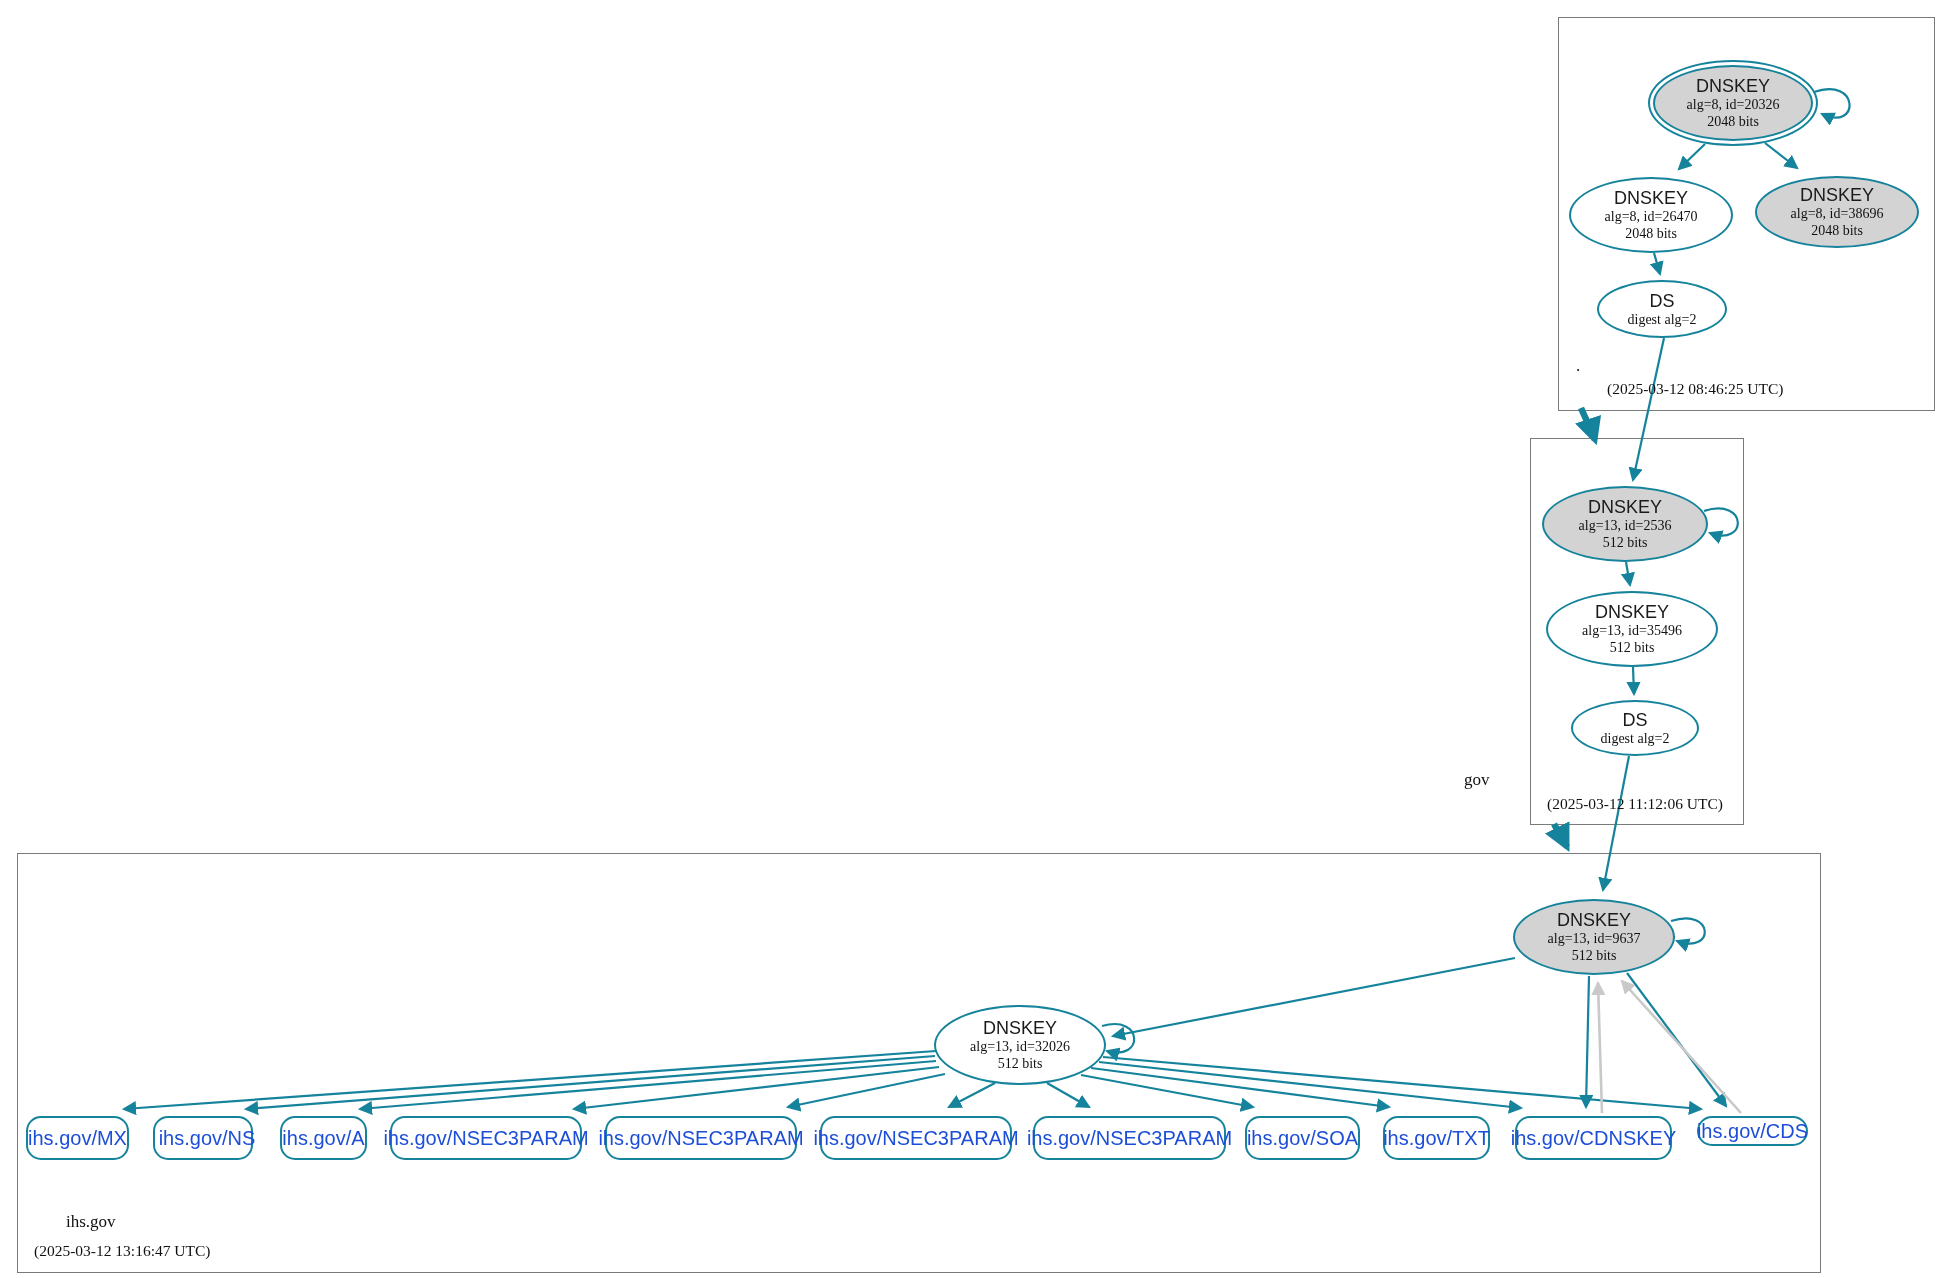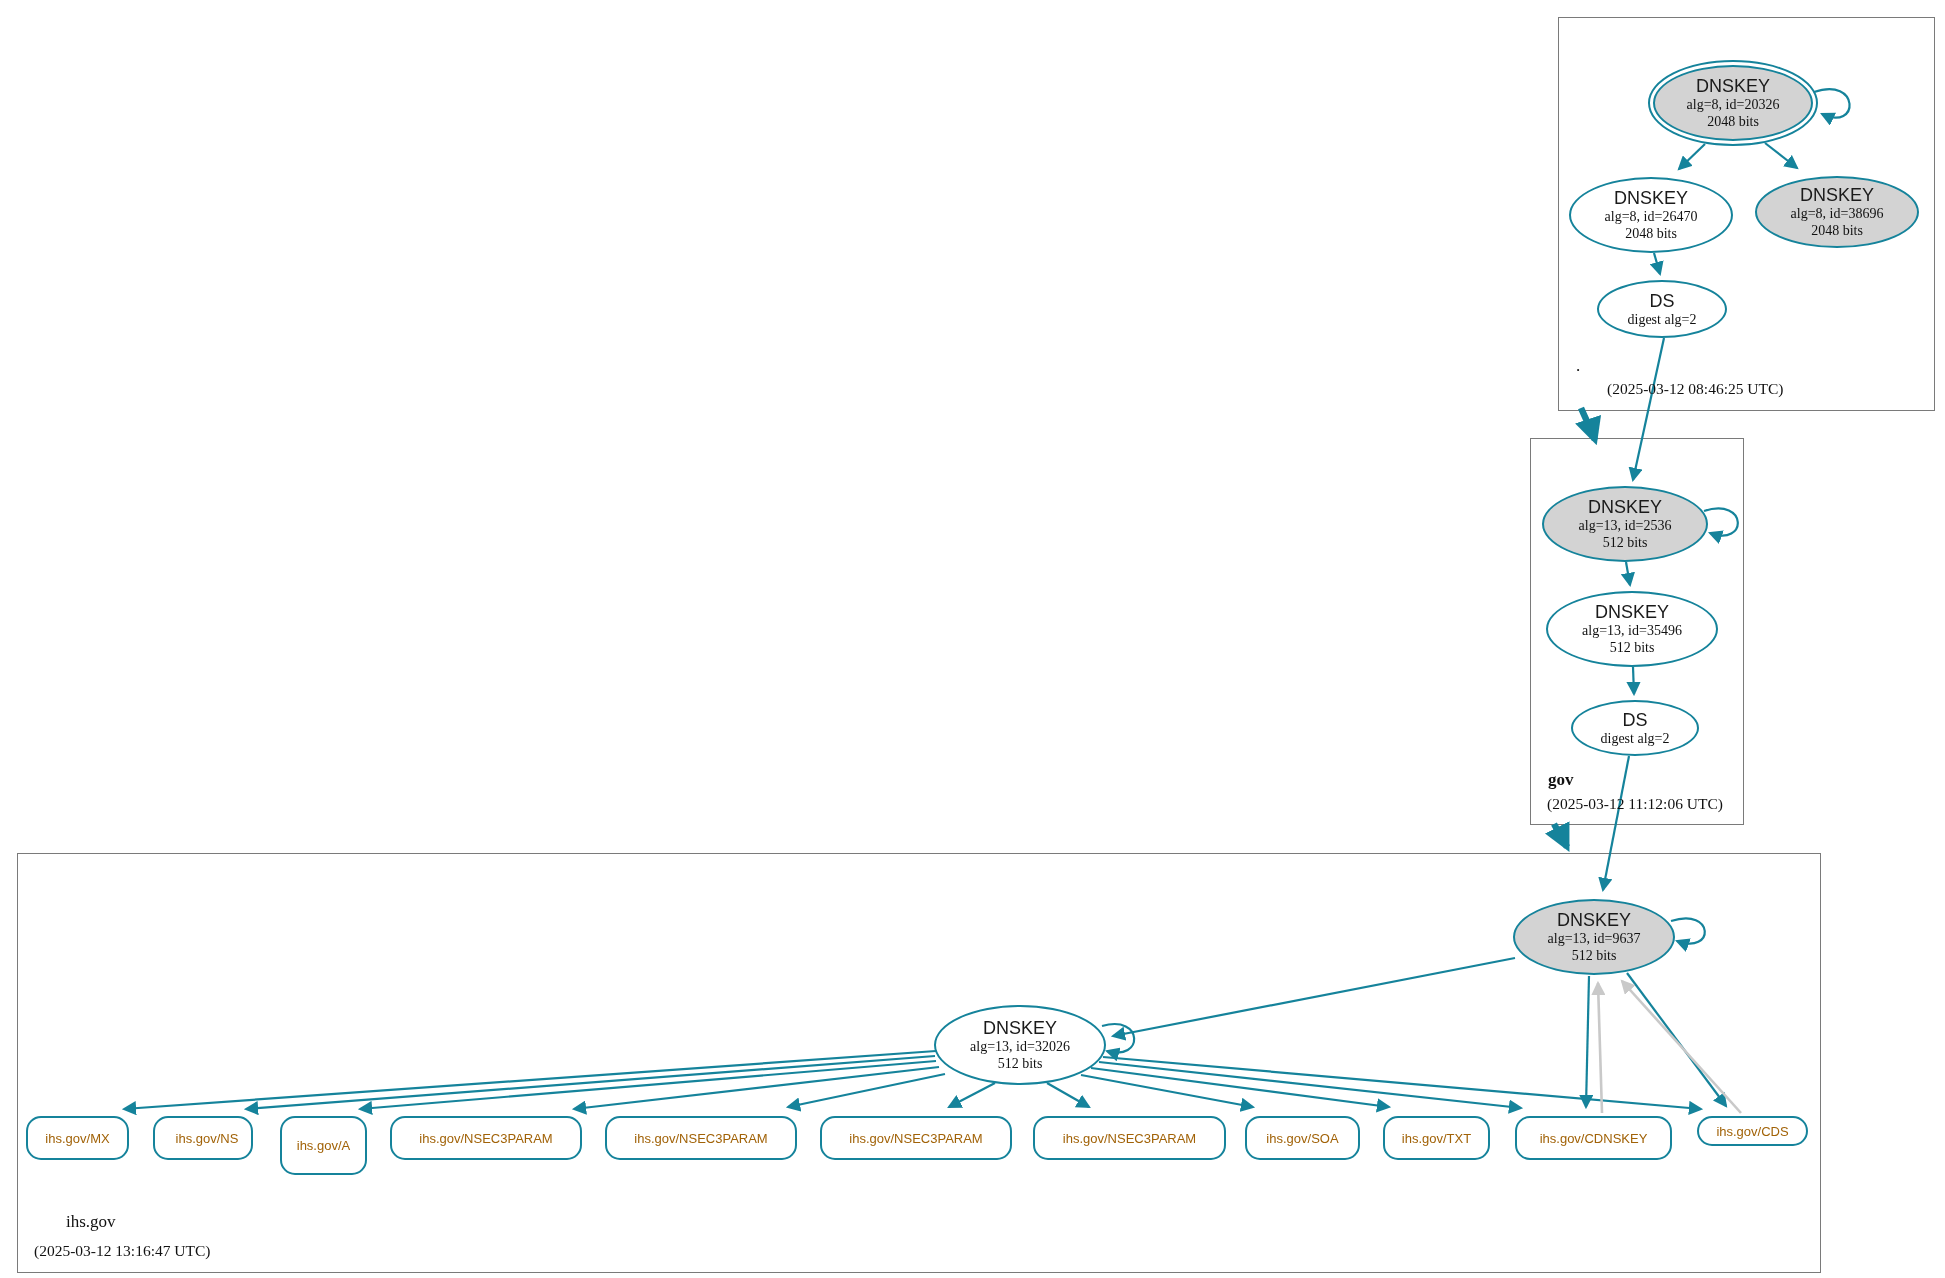--- a/index.html
+++ b/index.html
@@ -8,21 +8,21 @@
   .zone-box{position:absolute;border:1px solid #7a7a7a;background:transparent;z-index:0;}
   .edges{position:absolute;left:0;top:0;z-index:1;}
   .node{position:absolute;z-index:2;display:flex;flex-direction:column;align-items:center;
         justify-content:center;text-align:right;box-sizing:border-box;}
   .ellipse{border:2.5px solid #15839b;border-radius:50%;background:#ffffff;}
   .ellipse.gray{background:#d3d3d3;}
   .ellipse.double{position:absolute;}
   .ellipse.double::after{content:"";position:absolute;inset:-7px;border:2.5px solid #15839b;
         border-radius:50%;pointer-events:none;}
   .leaf{border:2.5px solid #15839b;border-radius:15px;background:#ffffff;
-        font-family:"Liberation Sans", sans-serif;font-size:13px;color:#a16207;}
+        font-family:"Liberation Sans", sans-serif;font-size:20px;color:#1d4ed8;}
   .node-title{font-family:"Liberation Sans", sans-serif;font-size:18px;line-height:20px;color:#1a1a1a;}
   .node-attr{font-family:"Liberation Serif", serif;font-size:14px;line-height:17px;color:#111;}
   .zone-label{position:absolute;z-index:2;font-size:17px;color:#111;}
   .zone-ts{position:absolute;z-index:2;font-size:15.5px;color:#111;}
 </style>
 </head>
 <body>
 
 <div class="canvas">
 
@@ -117,42 +117,42 @@
     <div class="node-title">DNSKEY</div>
     <div class="node-attr">alg=13, id=35496</div>
     <div class="node-attr">512 bits</div>
   </div>
 
   <div class="node ellipse" style="left:1571px;top:700px;width:128px;height:56px;">
     <div class="node-title">DS</div>
     <div class="node-attr">digest alg=2</div>
   </div>
 
-  <div class="zone-label" style="left:1548px;top:770px;font-weight:bold;">gov</div>
+  <div class="zone-label" style="left:1464px;top:770px;">gov</div>
   <div class="zone-ts" style="left:1547px;top:795px;">(2025-03-12 11:12:06 UTC)</div>
 
   <div class="node ellipse gray" style="left:1513px;top:899px;width:162px;height:76px;">
     <div class="node-title">DNSKEY</div>
     <div class="node-attr">alg=13, id=9637</div>
     <div class="node-attr">512 bits</div>
   </div>
 
   <div class="node ellipse" style="left:934px;top:1005px;width:172px;height:80px;">
     <div class="node-title">DNSKEY</div>
     <div class="node-attr">alg=13, id=32026</div>
     <div class="node-attr">512 bits</div>
   </div>
 
   <div class="node leaf" style="left:26px;top:1116px;width:103px;height:44px;">
     <span>ihs.gov/MX</span>
   </div>
   <div class="node leaf" style="left:153px;top:1116px;width:100px;height:44px;padding-left:8px;">
     <span>ihs.gov/NS</span>
   </div>
-  <div class="node leaf" style="left:280px;top:1116px;width:87px;height:59px;">
+  <div class="node leaf" style="left:280px;top:1116px;width:87px;height:44px;">
     <span>ihs.gov/A</span>
   </div>
   <div class="node leaf" style="left:390px;top:1116px;width:192px;height:44px;">
     <span>ihs.gov/NSEC3PARAM</span>
   </div>
   <div class="node leaf" style="left:605px;top:1116px;width:192px;height:44px;">
     <span>ihs.gov/NSEC3PARAM</span>
   </div>
   <div class="node leaf" style="left:820px;top:1116px;width:192px;height:44px;">
     <span>ihs.gov/NSEC3PARAM</span>

